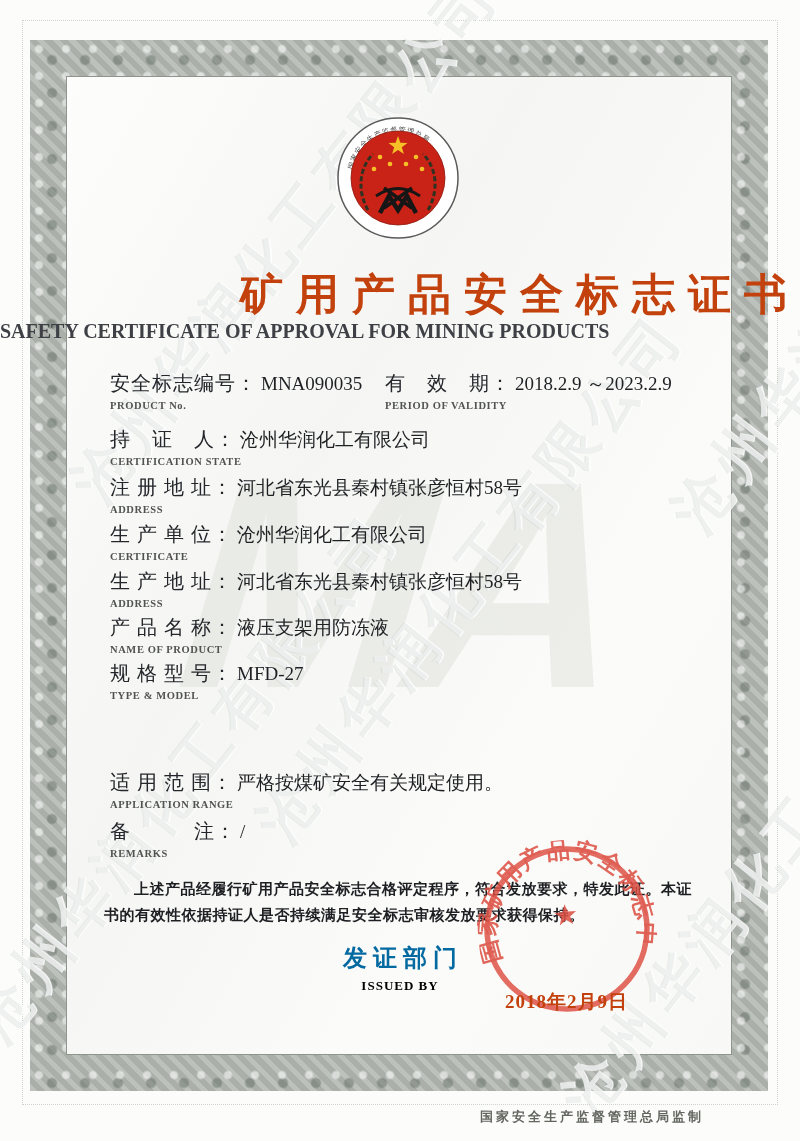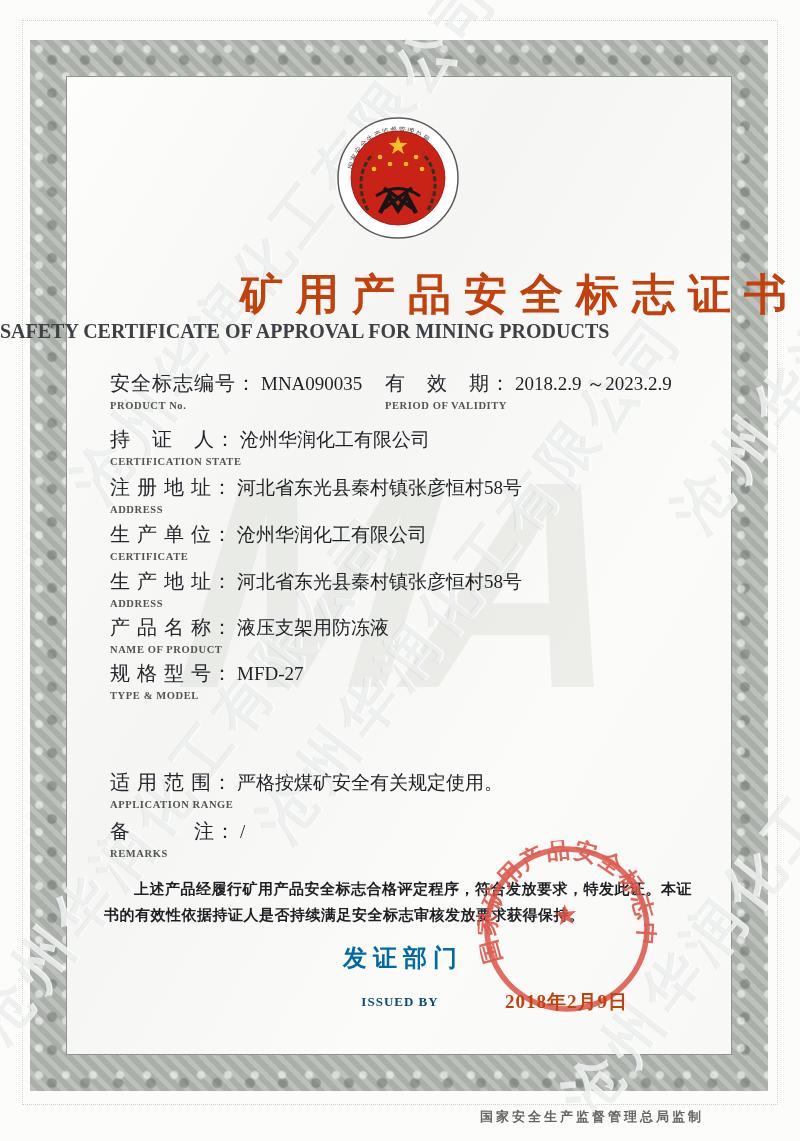--- a/index.html
+++ b/index.html
@@ -66,21 +66,21 @@
   .row .cn .val{margin-left:4px; font-size:19px; color:#1f2024;}
   .row .en{font-size:10.5px; color:#51534f; letter-spacing:.6px; margin-top:3px; font-weight:bold;}
   .meta-right{left:385px;}
   .statement{
     position:absolute; left:104px; top:878px; width:600px;
     font-size:15px; font-weight:bold; line-height:1.72;
     color:#1e1f23; text-indent:2em; letter-spacing:.5px;font-family:Liberation Mono, monospace;
   }
   .issuer{position:absolute; left:300px; top:942px; width:200px; text-align:center;}
   .issuer .cn{font-size:24px; font-weight:bold; letter-spacing:6px; color:#0369a1; text-indent:6px;}
-  .issuer .en{font-size:13px; font-weight:bold; color:#0c4a6e; margin-top:20px; letter-spacing:1px;}
+  .issuer .en{font-size:13px; font-weight:bold; color:#000000; margin-top:4px; letter-spacing:1px;}
   .stamp{position:absolute; left:478px; top:840px; transform:rotate(-6deg); opacity:.9;}
   .issue-date{
     position:absolute; left:505px; top:989px;
     font-size:19px; font-weight:bold; color:#c2410c; letter-spacing:1px; z-index:3;
   }
   .supervision{
     position:absolute; right:96px; top:1108px;
     font-size:13px; color:#62665f; letter-spacing:3px; font-weight:bold;padding-left:20px;
   }
 </style>

